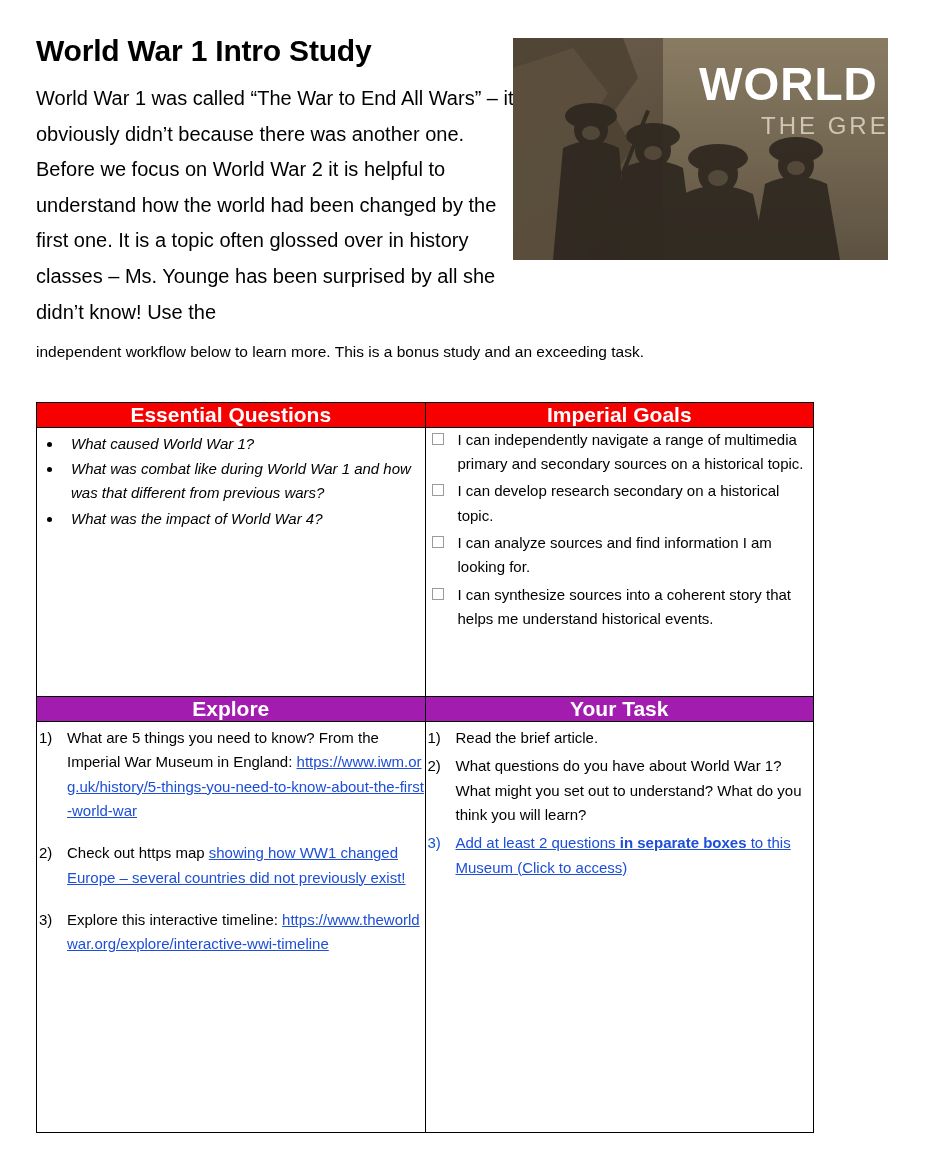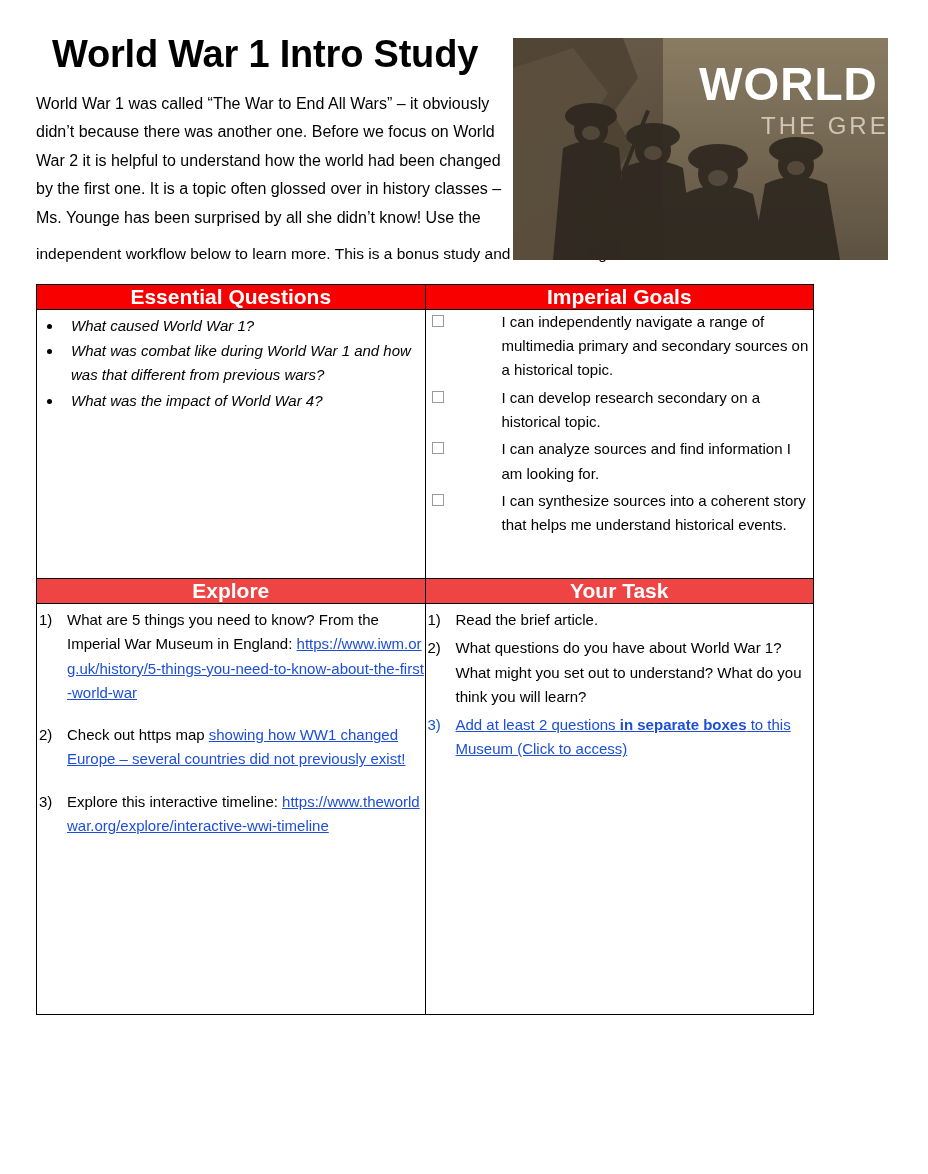--- a/index.html
+++ b/index.html
@@ -21,29 +21,29 @@
     height: 1174px;
     box-sizing: border-box;
     padding: 34px 36px 0 36px;
   }
   
   .header {
     position: relative;
     min-height: 225px;
   }
   .title {
-    font-size: 38px;
+    font-size: 30px;
     font-weight: bold;
     letter-spacing: -0.2px;
-    margin: 0 0 14px 16px;
+    margin: 0 0 14px 0;
     line-height: 1.1;
   }
   .intro-top {
     width: 480px;
-    font-size: 16px;
+    font-size: 20px;
     line-height: 1.78;
     margin: 0;
   }
   .intro-bottom {
     font-size: 15.5px;
     line-height: 1.78;
     margin: 8px 0 0 0;
     width: 855px;
   }
   
@@ -52,40 +52,40 @@
     right: 4px;
     top: 4px;
     width: 375px;
     height: 222px;
     overflow: hidden;
     background: #4b4034;
   }
   .banner svg { display: block; }
   
   .grid {
-    margin-top: 16px;
+    margin-top: 36px;
     width: 778px;
     border-collapse: collapse;
     table-layout: fixed;
   }
   .grid td, .grid th {
     border: 1px solid #000000;
     vertical-align: top;
     padding: 0;
   }
   .hdr {
     text-align: center;
     font-size: 21px;
     font-weight: bold;
     color: #ffffff;
     padding: 9px 4px 10px 4px;
     line-height: 1.15;
   }
   .hdr-red { background: #f80000; }
-  .hdr-gold { background: #ef4444; }
+  .hdr-gold { background: #a21caf; }
   .cell {
     padding: 12px 14px 14px 14px;
     font-size: 15px;
     line-height: 1.62;
   }
   .cell-eq { height: 268px; }
   .cell-explore { height: 410px; }
   ul.bullets {
     margin: 4px 0 0 0;
     padding-left: 26px;
@@ -115,21 +115,20 @@
     content: counter(pn) ")";
     position: absolute;
     left: 2px;
     top: 0;
   }
   ol.nums.paren > li.spaced { margin-bottom: 18px; }
   .goal-row {
     display: flex;
     align-items: flex-start;
     margin-bottom: 3px;
-    gap: 44px;
   }
   .checkbox {
     flex: 0 0 auto;
     width: 10px;
     height: 10px;
     border: 1px solid #9a9a9a;
     margin: 5px 14px 0 6px;
     background: #ffffff;
   }
   .goal-text { flex: 1 1 auto; }

